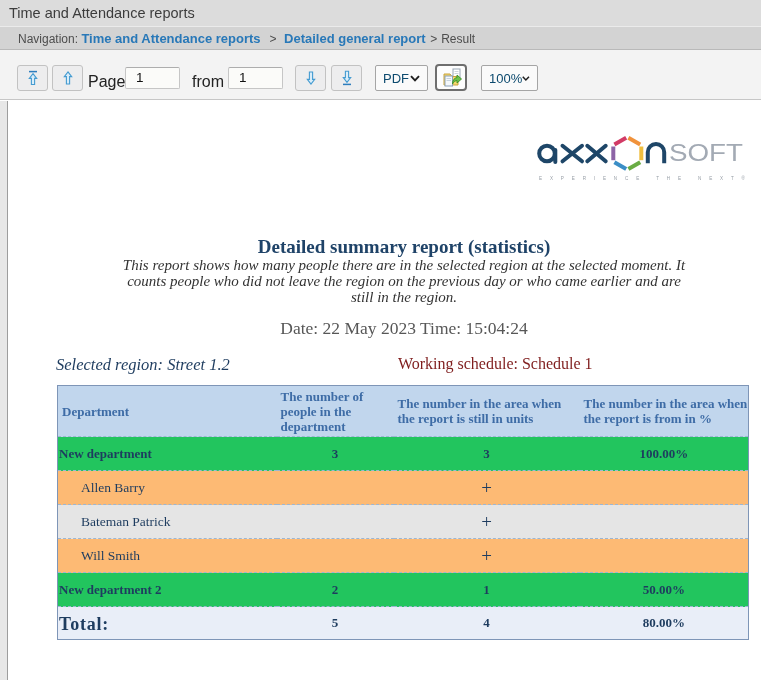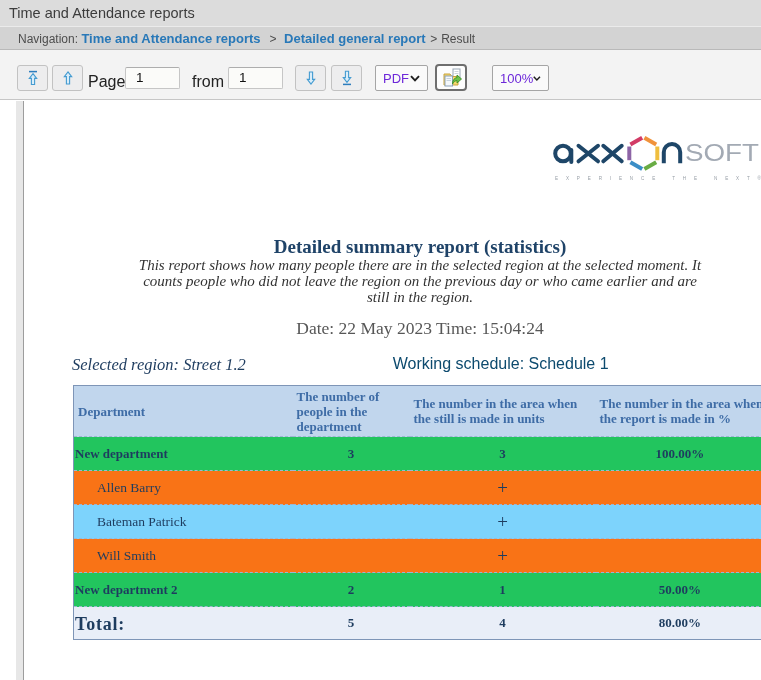--- a/index.html
+++ b/index.html
@@ -10,41 +10,41 @@
 .titlebar span { position:absolute; left:9px; top:5px; font-size:14.5px; color:#3c3c3c; }
 
 .navbar { position:absolute; left:0; top:26px; width:761px; height:24px; background:#d3d3d3; border-top:1px solid #ebebeb; border-bottom:1px solid #b9b9b9; }
 .navbar .inner { position:absolute; left:18px; top:4px; font-size:12px; color:#4d4d4d; }
 .navbar a { color:#2878b8; font-weight:bold; text-decoration:none; font-size:13px; }
 
 .toolbar { position:absolute; left:0; top:50px; width:761px; height:50px; background:#f3f3f3; border-bottom:1px solid #c6c6c6; }
 .tbtn { position:absolute; top:15px; width:31px; height:26px; background:#ededee; border:1px solid #c2c2c2; border-radius:3px; display:flex; align-items:center; justify-content:center; }
 .tlabel { position:absolute; top:23px; font-size:16px; color:#222; }
 .tinput { position:absolute; top:17px; width:55px; height:22px; background:#fbfbf9; border:1px solid #c6c6c6; border-top-color:#adadad; border-radius:2px; font-size:13.5px; color:#111; padding-left:10px; line-height:20px; }
-.tselect { position:absolute; top:15px; height:26px; background:#fafafa; border:1px solid #a5a5a5; border-radius:2px; display:flex; align-items:center; font-size:13px; color:#6d28d9; padding:0 7px; justify-content:space-between; }
+.tselect { position:absolute; top:15px; height:26px; background:#fafafa; border:1px solid #a5a5a5; border-radius:2px; display:flex; align-items:center; font-size:13px; color:#0c4a6e; padding:0 7px; justify-content:space-between; }
 .texport { position:absolute; left:435px; top:14px; width:32px; height:27px; background:#fdfdfd; border:2px solid #6e6e6e; border-radius:4px; display:flex; align-items:center; justify-content:center; }
 
-.content { position:absolute; left:16px; top:101px; width:605px; height:579px; background:#fff; }
+.content { position:absolute; left:0; top:101px; width:605px; height:579px; background:#fff; }
 .gutter { position:absolute; left:0; top:0; width:8px; height:579px; background:#e7e7e7; border-right:1px solid #9d9d9d; }
 
 .logo { position:absolute; left:530px; top:29px; width:225px; height:55px; }
 .rheading { position:absolute; left:0; top:236px; width:808px; text-align:center; font-family:"Liberation Serif", serif; font-size:19px; font-weight:bold; color:#1f4368; }
 .rdesc { position:absolute; left:0; top:258px; width:808px; text-align:center; font-family:"Liberation Serif", serif; font-size:15px; font-style:italic; color:#333333; line-height:15.8px; }
 .rdate { position:absolute; left:0; top:316px; width:808px; text-align:center; font-family:"Liberation Serif", serif; font-size:17.5px; color:#575757; }
 .rregion { position:absolute; left:56px; top:353px; font-family:"Liberation Serif", serif; font-size:16.5px; color:#1e3c5f; }
-.rschedule { position:absolute; top:353px; right:12.4px; font-family:Liberation Sans, sans-serif; font-size:16.5px; color:#0c4a6e; }
+.rschedule { position:absolute; top:353px; right:12.4px; font-family:Liberation Serif, serif; font-size:16.5px; color:#7f1d1d; }
 
 table.rep { position:absolute; left:57px; top:385px; width:691px; border-collapse:collapse; table-layout:fixed; font-family:"Liberation Serif", serif; font-size:13px; color:#1e3c5f; border:1px solid #7e95b7; }
 table.rep th { height:51px; background:#c1d6ed; color:#3e6ca6; font-weight:bold; text-align:left; vertical-align:middle; line-height:15px; padding:0 4px; }
 table.rep td { height:34px; vertical-align:middle; text-align:center; padding:0; }
 table.rep tr { border-top:1px dashed #9db6d2; }
 table.rep tr.hdr { border-top:none; }
 tr.dept { background:#22c55e; font-weight:bold; }
-tr.emp0 { background:#f97316; }
-tr.emp1 { background:#7dd3fc; }
+tr.emp0 { background:#fdba74; }
+tr.emp1 { background:#e5e5e5; }
 tr.total { background:#e9eef8; font-weight:bold;padding-left:23px; }
 tr.total td.dname { font-size:18px; padding-top:2px; letter-spacing:0.8px; }
 tr.total td { height:33px; }
 table.rep td.plus { font-size:19px; font-weight:normal; }
 table.rep td.dname { padding-left:1px; text-align:left; }
 table.rep td.ename { padding-left:23px; text-align:left; font-size:13.5px; font-weight:normal; }
 </style>
 </head>
 <body>
 
@@ -96,21 +96,21 @@
         <line x1="13" y1="4" x2="17" y2="4" stroke="#c3ccd6" stroke-width="0.8"></line>
         <line x1="13" y1="6" x2="17" y2="6" stroke="#c3ccd6" stroke-width="0.8"></line>
         <path d="M2.5 6.5 L8.5 6.5 L10.5 9 L16.5 9 L16.5 17.5 L2.5 17.5 Z" fill="#f6d96f" stroke="#c8a33c" stroke-width="1"></path>
         <rect x="3.5" y="8.5" width="7.5" height="10" fill="#f4f8fc" stroke="#8aa0b8" stroke-width="1"></rect>
         <line x1="5" y1="11" x2="9.5" y2="11" stroke="#b9c6d4" stroke-width="0.8"></line>
         <line x1="5" y1="13" x2="9.5" y2="13" stroke="#b9c6d4" stroke-width="0.8"></line>
         <path d="M11 16.5 C11 12.5 13 10.5 15.5 10 L15.5 7.5 L20 11.5 L15.5 15.5 L15.5 13 C13.5 13.3 12.2 14.5 11 16.5 Z" fill="#6cc24a" stroke="#3d8e26" stroke-width="0.9"></path>
       </g>
     </svg>
   </div>
-  <div class="tselect" style="left:492px; width:57px;text-align:center;">
+  <div class="tselect" style="left:481px; width:57px;text-align:center;">
       <span>100%</span>
     <svg width="10" height="7" viewBox="0 0 10 7">
         <path d="M1 1.2 L5 5.4 L9 1.2" stroke="#1f1f1f" stroke-width="1.9" fill="none"></path>
       </svg>
   </div>
 </div>
 
 <div class="content">
   <div class="gutter"></div>
 
@@ -154,25 +154,25 @@
         <col style="width:117px;">
         <col style="width:186px;">
         <col style="width:169px;">
     </colgroup>
     <tbody>
         <tr class="hdr">
       <th>Department</th>
       <th>The number of<br>people in the<br>department</th>
       <th>
             <div style="white-space:nowrap;">The number in the area when</div>
-            <div style="white-space:nowrap;">the still is made in units</div>
+            <div style="white-space:nowrap;">the report is still in units</div>
           </th>
       <th>
             <div style="white-space:nowrap;">The number in the area when</div>
-            <div style="white-space:nowrap;">the report is made in %</div>
+            <div style="white-space:nowrap;">the report is from in %</div>
           </th>
     </tr>
     <tr class="dept">
           <td class="dname">New department</td>
           <td>3</td>
           <td>3</td>
           <td>100.00%</td>
         </tr>
     <tr class="emp0">
           <td class="ename">Allen Barry</td>

